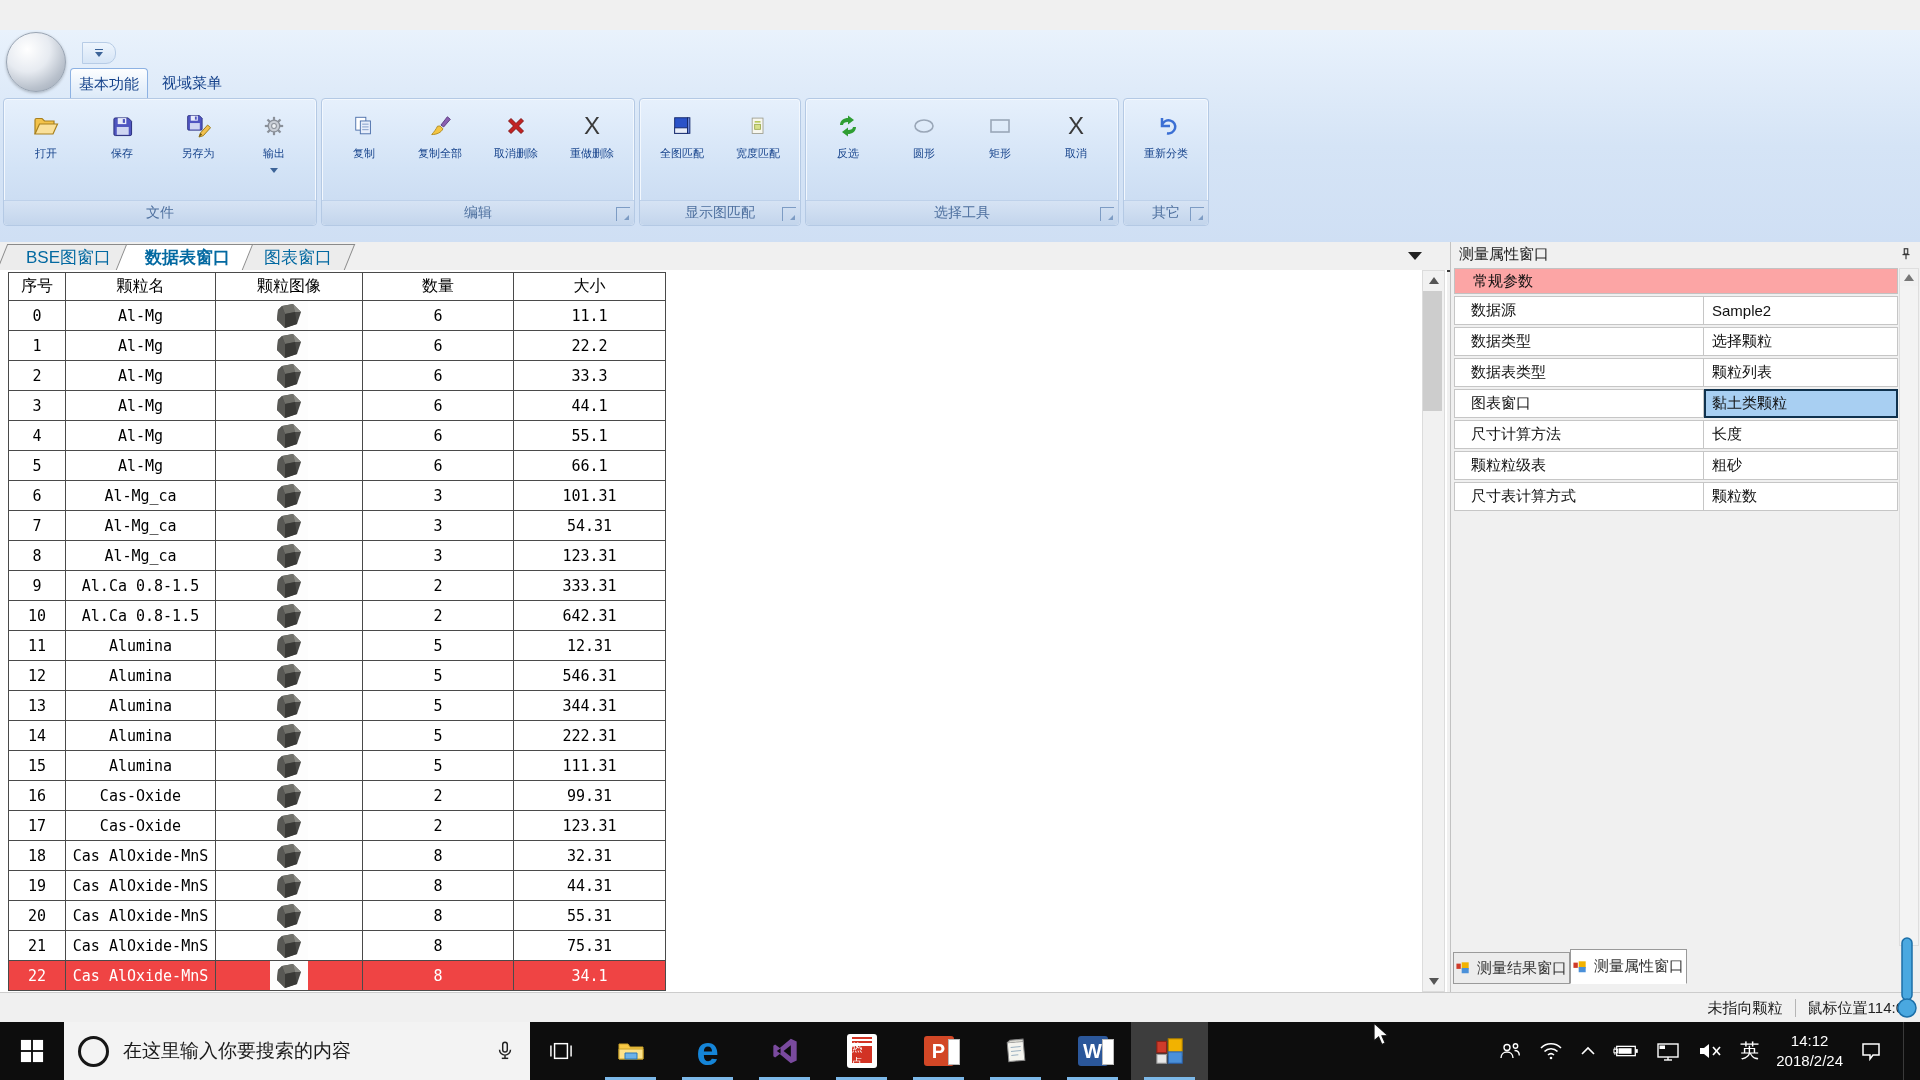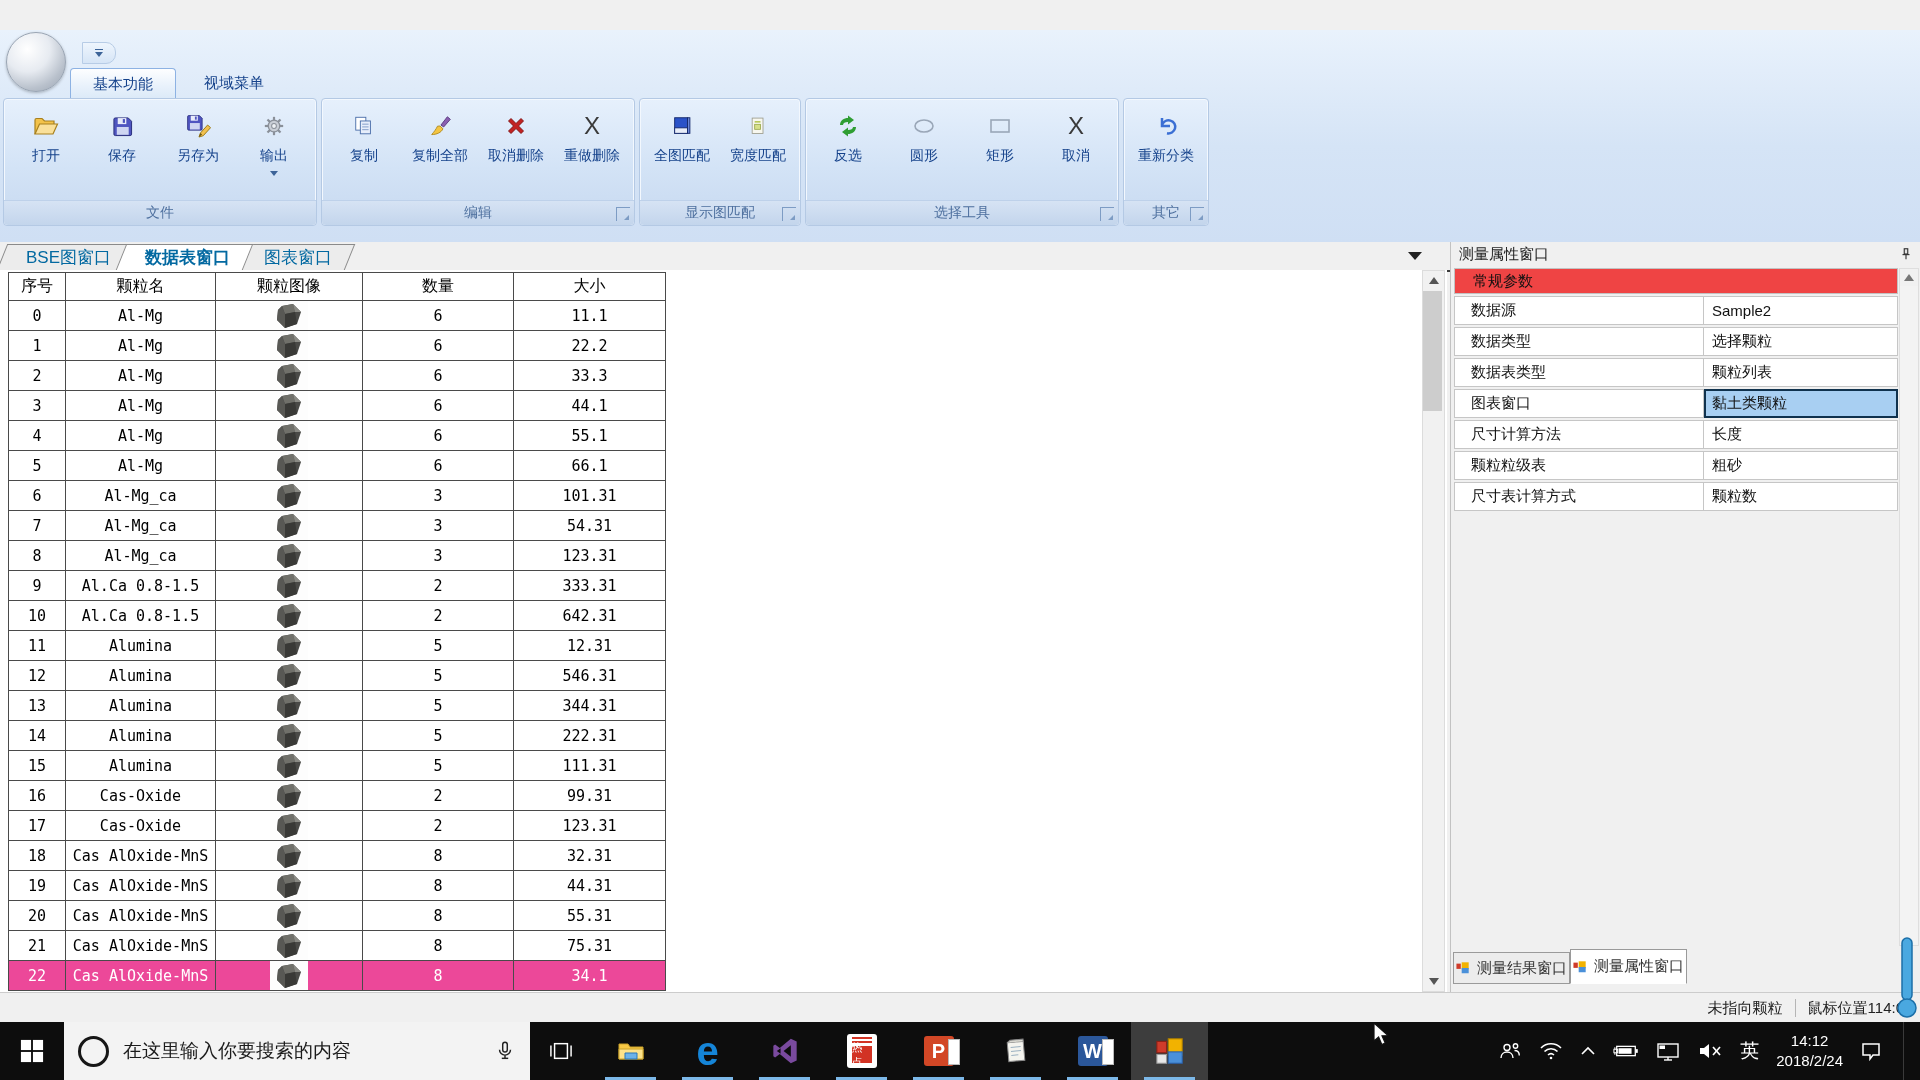--- a/index.html
+++ b/index.html
@@ -23,30 +23,30 @@
   .ribbon{position:absolute;left:0;top:30px;width:1920px;height:212px;
           background:linear-gradient(#e9f2fc,#d5e4f6 55%,#cfdff4);}
   .orb{position:absolute;left:6px;top:2px;width:58px;height:58px;border-radius:50%;
        background:radial-gradient(circle at 35% 28%,#ffffff,#e7ebf1 40%,#b9c1cc 70%,#97a2b0);
        border:1px solid #9aa5b3;box-shadow:0 1px 3px rgba(0,0,0,.25);}
   .qat{position:absolute;left:82px;top:12px;width:32px;height:20px;border-radius:0 10px 10px 0;
        background:linear-gradient(#eef5fd,#d6e5f6);border:1px solid #b7cce6;display:flex;align-items:center;justify-content:center;}
   .qat .bar{width:8px;border-top:1.4px solid #3c6398;margin-bottom:2px;}
   .qat .tri{width:0;height:0;border-left:4px solid transparent;border-right:4px solid transparent;border-top:5px solid #3c6398;margin-top:2px;}
   .tabstrip{position:absolute;left:70px;top:38px;height:30px;display:flex;gap:6px;}
-  .rtab{padding:6px 22px 5px;font-size:15px;color:#15428b;border-radius:4px 4px 0 0;}
+  .rtab{padding:6px 8px 5px;font-size:15px;color:#15428b;border-radius:4px 4px 0 0;}
   .rtab.active{background:linear-gradient(#fdfeff,#e8f1fb 60%,#dcEAf8);border:1px solid #8db2e3;border-bottom:none;}
   .groups{position:absolute;left:3px;top:68px;height:128px;display:flex;gap:4px;}
   .rgroup{display:flex;flex-direction:column;border:1px solid #b4c9e4;border-radius:4px;
           background:linear-gradient(#e6f0fc,#d3e3f6 55%,#c7d9f0);box-shadow:inset 0 0 0 1px #f3f8fe;}
   .rbtns{flex:1;display:flex;align-items:stretch;padding:3px 4px 0;}
   .rbtn{display:flex;flex-direction:column;align-items:center;justify-content:flex-start;gap:6px;
         padding:8px 10px 2px;border-radius:3px;min-width:56px;}
   .ricon{height:32px;display:flex;align-items:center;justify-content:center;}
-  .rlabel{font-size:14px;color:#15428b;white-space:nowrap;line-height:1;}
+  .rlabel{font-size:11px;color:#15428b;white-space:nowrap;line-height:1;}
   .xglyph{font-size:24px;color:#3a3a3a;font-weight:500;line-height:1;}
   .drop-tri{width:0;height:0;border-left:4px solid transparent;border-right:4px solid transparent;border-top:5px solid #3c6398;margin-top:3px;}
   .rgroup-label{position:relative;height:24px;margin-top:2px;background:linear-gradient(#d6e3f4,#c3d5ec);
                 border-top:1px solid #bed1ea;border-radius:0 0 4px 4px;display:flex;align-items:center;justify-content:center;
                 font-size:14px;color:#4d6f9e;}
   .launcher{position:absolute;right:4px;bottom:4px;width:13px;height:13px;border-left:1.3px solid #7d9cc4;border-top:1.3px solid #7d9cc4;}
   .launcher::after{content:"";position:absolute;right:1px;bottom:1px;width:0;height:0;
                    border-top:5px solid transparent;border-right:5px solid #7d9cc4;}
 
   
@@ -69,37 +69,37 @@
   .trow{height:30px;}
   .th,.td{border-right:1px solid #4a4a4a;border-bottom:1px solid #4a4a4a;display:flex;align-items:center;justify-content:center;overflow:hidden;}
   .c-idx{width:56px;}
   .c-name{width:149px;}
   .c-img{width:146px;}
   .c-qty{width:150px;}
   .c-size{width:151px;}
   .th{font-size:16px;color:#000;background:#fff;}
   .td{font-family:"DejaVu Sans Mono",monospace;font-size:15px;color:#000;}
   .rock{width:38px;height:30px;display:flex;align-items:center;justify-content:center;background:#fdfdfd;}
-  .trow.selected .td{background:#ec4899;color:#fff;}
+  .trow.selected .td{background:#ef4444;color:#fff;}
   .trow.selected .rock{background:#fdfdfd;}
 
   
   .vscroll{position:absolute;left:1422px;top:0px;width:21px;height:720px;background:#f1f1f1;border:1px solid #dcdcdc;}
   .sbtn{height:19px;display:flex;align-items:center;justify-content:center;background:#f1f1f1;}
   .sbtn.bottom{position:absolute;bottom:0;left:0;right:0;}
   .tri-up{width:0;height:0;border-left:5px solid transparent;border-right:5px solid transparent;border-bottom:7px solid #555;}
   .tri-down{width:0;height:0;border-left:5px solid transparent;border-right:5px solid transparent;border-top:7px solid #555;}
   .sthumb{position:absolute;left:0;top:20px;width:19px;height:120px;background:#cdcdcd;}
 
   
   .panel{position:absolute;left:1450px;top:242px;width:470px;height:750px;background:#f0f0f0;border-left:1px solid #c2c2c2;}
   .panel-title{height:24px;display:flex;align-items:center;padding:0 8px;font-size:15px;color:#222;}
   .pin{margin-left:auto;}
   .pgrid{position:absolute;left:3px;top:26px;width:444px;}
-  .pcat{height:24px;background:#ef4444;border:1px solid #c2c2c2;display:flex;align-items:center;padding-left:18px;font-size:15px;color:#111;font-family:Liberation Serif, serif;}
+  .pcat{height:24px;background:#fca5a5;border:1px solid #c2c2c2;display:flex;align-items:center;padding-left:18px;font-size:15px;color:#111;font-family:Liberation Serif, serif;}
   .prow{display:flex;height:29px;margin-top:2px;}
   .plabel{width:232px;background:#fff;border:1px solid #c6c6c6;display:flex;align-items:center;padding-left:16px;font-size:15px;color:#111;}
   .pvalue{flex:1;background:#fff;border:1px solid #c6c6c6;border-left:none;display:flex;align-items:center;padding-left:8px;font-size:15px;color:#111;}
   .pvalue.hl{background:#a8cff2;outline:2px solid #10324e;outline-offset:-2px;}
   .pscroll{position:absolute;right:2px;top:26px;width:18px;height:676px;background:#f3f3f3;border:1px solid #dedede;}
   .pscroll .sbtn{height:17px;}
   .ptabs{position:absolute;left:2px;top:708px;display:flex;align-items:flex-end;height:34px;}
   .ptab{display:flex;align-items:center;gap:7px;height:30px;padding:0 2px;border:1px solid #9a9a9a;background:#ececec;font-size:15px;color:#333;}
   .ptab.active{background:#ffffff;height:33px;border-bottom:1px solid #ffffff;}
 

